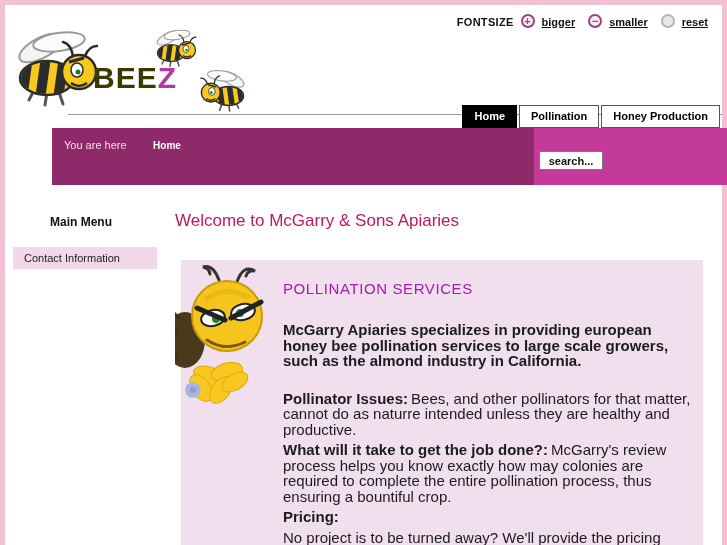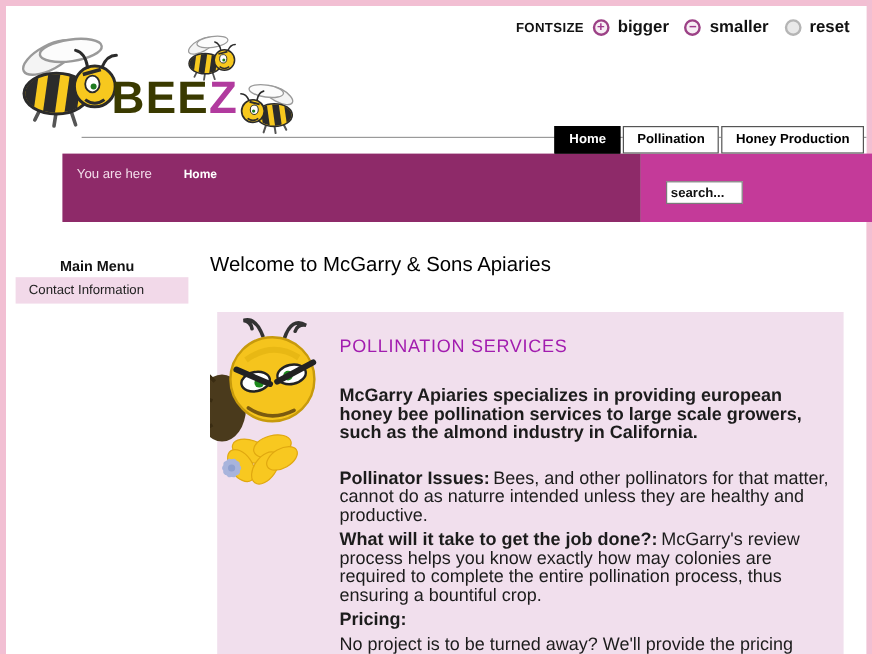--- a/index.html
+++ b/index.html
@@ -8,53 +8,53 @@
   .page { position:absolute; left:5px; top:5px; right:5px; bottom:0; background:#ffffff; }
 
   
   .header { position:relative; height:123px; background:#fff; }
   .fontsize-bar { position:absolute; top:9px; right:8px; display:flex; align-items:flex-end; gap:7px; }
   .fontsize-label { font-size:11px; font-weight:bold; color:#111; letter-spacing:.3px; }
   .fs-circle { width:14px; height:14px; border-radius:50%; display:inline-flex; align-items:center; justify-content:center;
                font-size:11px; font-weight:bold; line-height:1; cursor:pointer; }
   .fs-plus, .fs-minus { border:2px solid #9c4186; color:#a03a8c; background:#f7eef4; }
   .fs-reset { border:2px solid #b5b5b5; background:#e9e9e9; color:#e9e9e9; }
-  .fs-link { font-size:14px; font-weight:bold; color:#111; cursor:pointer; margin-right:6px; }
+  .fs-link { font-size:11px; font-weight:bold; color:#111; text-decoration:underline; cursor:pointer; margin-right:6px; }
 
   .logo { position:absolute; left:0; top:12px; width:245px; height:100px; }
-  .logo-text { position:absolute; left:88px; top:44px; font-size:38px; font-weight:bold; letter-spacing:1px; }
+  .logo-text { position:absolute; left:88px; top:44px; font-size:30px; font-weight:bold; letter-spacing:1px; }
   .logo-bee-part { color:#3a3a00; }
   .logo-z-part { color:#b13a9e; }
   .bee-big   { position:absolute; left:2px; top:8px; width:100px; height:92px; }
   .bee-small { position:absolute; left:146px; top:10px; width:50px; height:45px; }
   .bee-med   { position:absolute; left:190px; top:50px; width:56px; height:50px; transform:scaleX(-1); }
 
   .header-rule { position:absolute; left:63px; right:0; top:109px; height:1px; background:#9a9a9a; }
 
   .tabs { position:absolute; right:2px; top:100px; display:flex; gap:2px; z-index:2; }
   .tab { height:23px; line-height:21px; padding:0 11px; font-size:11px; font-weight:bold; background:#fff;
          border:1px solid #555; color:#000; cursor:pointer; }
   .tab.active { background:#000; color:#fff; border-color:#000; }
 
   
   .crumb-row { position:absolute; left:0; top:123px; width:100%; height:57px; display:flex;margin-left:47px; }
   .crumb-left { width:482px; height:100%; background:#8e2a69; padding:7px 0 0 12px; }
   .crumb-right { flex:1; height:100%; background:#c43a99; position:relative; }
   .crumb-label { font-size:11px; color:#f3ddeb; }
   .crumb-home { font-size:10px; font-weight:bold; color:#ffffff; margin-left:22px; cursor:pointer; }
-  .search-input { position:absolute; left:21px; top:23px; width:64px; height:19px; background:#fff;
+  .search-input { position:absolute; left:5px; top:23px; width:64px; height:19px; background:#fff;
                   border:1px solid #7a7a7a; font-family:"Liberation Sans",sans-serif;
-                  font-size:11px; font-weight:bold; color:#111; padding:0 3px; }
+                  font-size:11px; font-weight:bold; color:#111; padding:0 3px;text-align:center; }
 
   
   .sidebar-title { position:absolute; left:15px; top:210px; font-size:12px; font-weight:bold; color:#111;padding-left:30px; }
-  .sidebar-item { position:absolute; left:8px; top:226px; width:144px; height:22px; background:#f2d9e9;
+  .sidebar-item { position:absolute; left:8px; top:242px; width:144px; height:22px; background:#f2d9e9;
                   font-size:11px; color:#222; line-height:22px; padding-left:11px; cursor:pointer; }
 
-  .page-title { position:absolute; left:170px; top:206px; font-size:17px; color:#000000; font-weight:400; }
+  .page-title { position:absolute; left:170px; top:206px; font-size:17px; color:#be185d; font-weight:400; }
 
   .article-box { position:absolute; left:176px; top:255px; width:522px; height:310px; background:#f1dfed;
                  padding:20px 12px 0 102px; }
   .article-box h2 { font-size:15px; font-weight:400; color:#a21caf; letter-spacing:.6px; margin:0 0 25px 0; }
   .article-box p { font-size:15px; line-height:15.5px; color:#1c1c1c; margin:0 0 5px 0; }
   .article-box p.intro { font-weight:bold; margin-bottom:22px; }
   .sec-label { font-weight:bold; margin-right:3px; }
 
   .bee-head-art { position:absolute; left:-6px; top:0; width:102px; height:150px; }
 </style>

